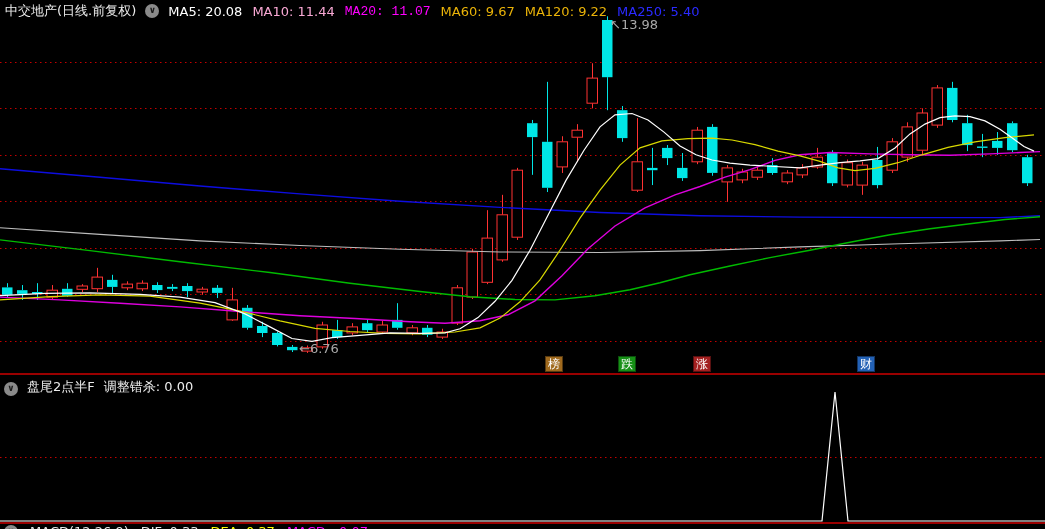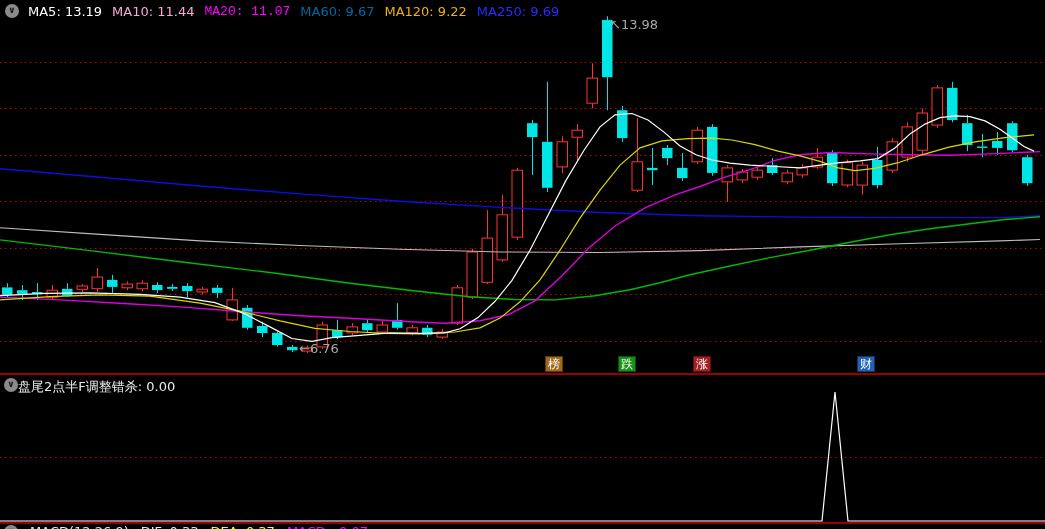--- a/index.html
+++ b/index.html
@@ -24,21 +24,21 @@
   }
   .ma-labels{display:flex;gap:10px}
   .ma-label{white-space:nowrap}
   .badge{
     position:absolute;top:356px;height:14px;line-height:14px;z-index:2;
     padding:0 2px;font-size:12px;color:#fff;cursor:pointer;
     border:1px solid rgba(0,0,0,0.45);box-sizing:content-box;text-align:center;min-width:12px;
   }
   .panel-header{
     position:absolute;left:4px;top:378px;z-index:3;
-    display:flex;align-items:flex-start;gap:0;font-size:13px;color:#ececec;white-space:nowrap;
+    display:flex;align-items:flex-end;gap:9px;font-size:13px;color:#ececec;white-space:nowrap;
   }
   .panel-value{color:#ececec}
   .bottom-bar{
     position:absolute;left:0;top:524px;width:1045px;height:5px;overflow:hidden;z-index:3;
     display:flex;gap:12px;padding-left:4px;font-size:13px;line-height:15px;align-items:flex-start;
   }
   .bottom-bar .circle-icon{margin-top:1px}
   .c-white{color:#e8e8e8}
   .c-yellow{color:#ffff00}
   .c-magenta{color:#ff00ff}
@@ -277,28 +277,29 @@
     <g>
       <text x="610" y="29" fill="#a8a8a8" font-size="13">↖13.98</text>
       <text x="299" y="353" fill="#a8a8a8" font-size="13">←6.76</text>
     </g>
     <polyline points="0,521 822,521 835,392 848,521 1045,521" fill="none" stroke="#ffffff" stroke-width="1.2"></polyline>
     <line x1="0" x2="1045" y1="374" y2="374" stroke="#9a0000" stroke-width="2"></line>
     <line x1="0" x2="1045" y1="523" y2="523" stroke="#9a0000" stroke-width="2"></line>
   </svg>
 
 <div class="topbar">
+  <span class="page-title">中交地产(日线.前复权)</span>
   <span class="circle-icon"></span>
   <span class="ma-labels" id="ma-labels">
-      <span class="ma-label" style="color: rgb(255, 255, 255);">MA5: 13.19</span>
+      <span class="ma-label" style="color: rgb(255, 255, 255);">MA5: 20.08</span>
       <span class="ma-label" style="color: #f9a8d4;">MA10: 11.44</span>
       <span class="ma-label" style="color: rgb(255, 0, 255); font-family: Liberation Mono, monospace;">MA20: 11.07</span>
-      <span class="ma-label" style="color: #0369a1; text-align: right;">MA60: 9.67</span>
+      <span class="ma-label" style="color: #eab308; text-align: right;">MA60: 9.67</span>
       <span class="ma-label" style="color: #eab308;">MA120: 9.22</span>
-      <span class="ma-label" style="color: rgb(42, 42, 255);">MA250: 9.69</span>
+      <span class="ma-label" style="color: rgb(42, 42, 255);">MA250: 5.40</span>
     </span>
 </div>
 
 <div id="badges">
     <div class="badge" style="left: 545px; background: rgb(160, 106, 30);">榜</div>
     <div class="badge" style="left: 618px; background: rgb(22, 144, 22);">跌</div>
     <div class="badge" style="left: 693px; background: rgb(163, 32, 32);">涨</div>
     <div class="badge" style="left: 857px; background: rgb(35, 97, 181);">财</div>
   </div>
 

